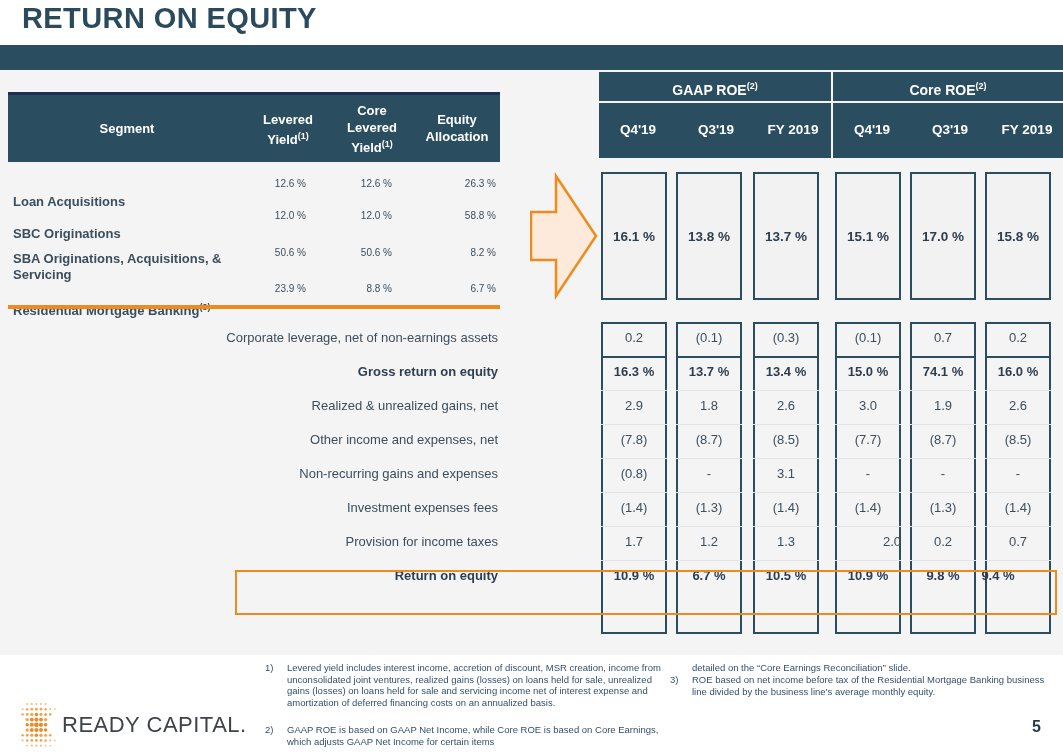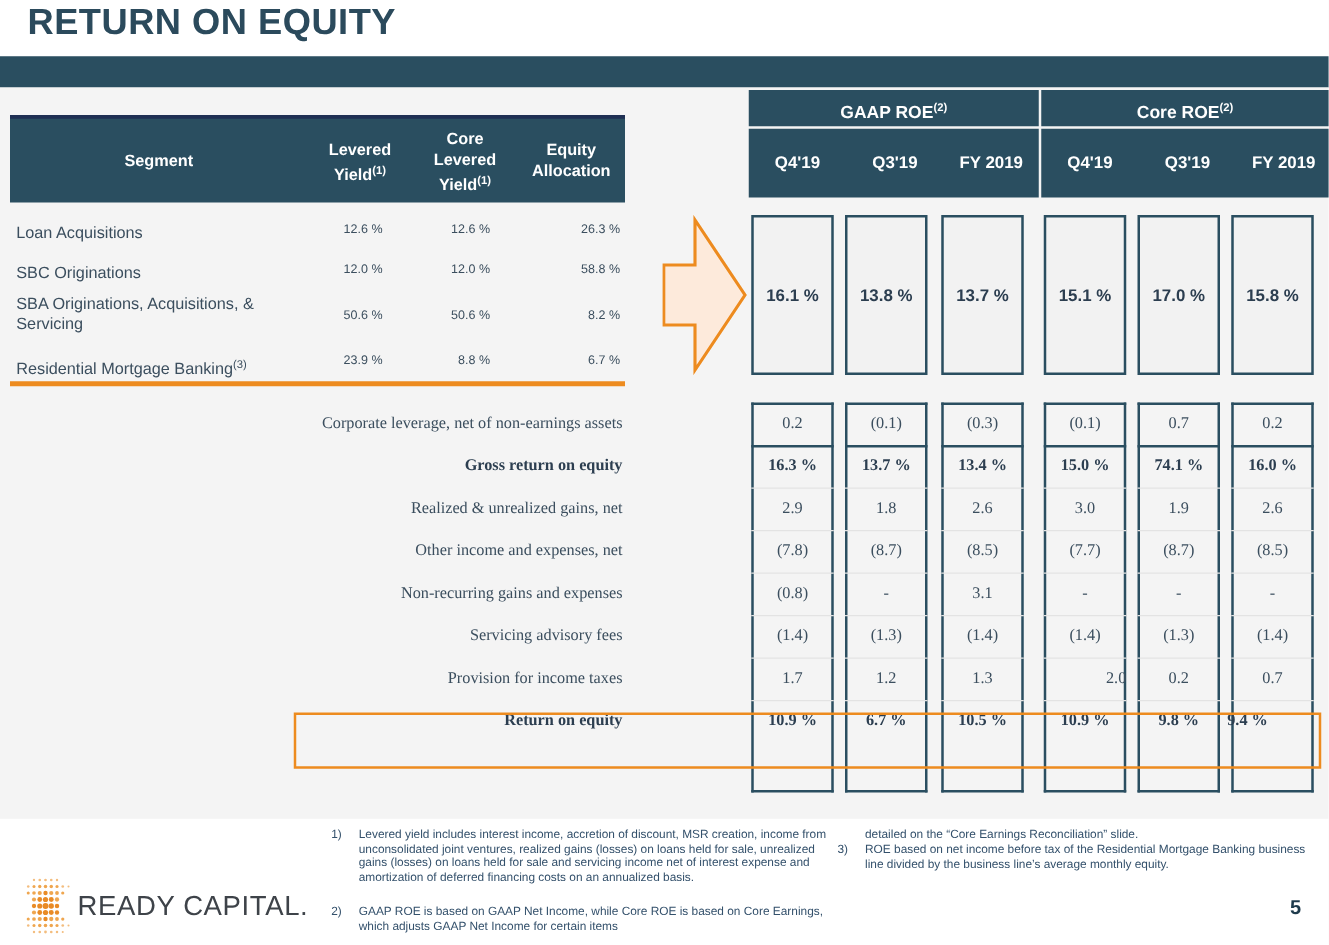--- a/index.html
+++ b/index.html
@@ -35,21 +35,21 @@
     position:absolute;color:#ffffff;font-weight:bold;font-size:13px;
     text-align:center;line-height:17px;
   }
   #seg-header .c0{left:0;top:25px;width:238px;}
   #seg-header .c1{left:238px;top:16px;width:84px;}
   #seg-header .c2{left:322px;top:7px;width:84px;}
   #seg-header .c3{left:406px;top:16px;width:86px;}
   .sup{font-size:9px;vertical-align:super;}
 
   .seg-row{position:absolute;left:8px;width:492px;font-size:13px;color:#3b4e5e;}
-  .seg-row .nm{position:absolute;left:5px;top:0;width:235px;line-height:16px;}
+  .seg-row .nm{position:absolute;left:5px;top:16px;width:235px;line-height:16px;font-weight:bold;}
   .seg-row .v{position:absolute;text-align:right;font-size:10px;}
   .seg-row .v1{left:238px;width:60px;}
   .seg-row .v2{left:322px;width:62px;}
   .seg-row .v3{left:406px;width:82px;}
   #seg-underline{
     position:absolute;left:8px;top:305px;width:492px;height:4px;background:#ed8b1f;
   }
 
   
   #flow-arrow{position:absolute;left:530px;top:172px;width:68px;height:128px;}
@@ -76,21 +76,21 @@
 
   
   .hl-box{
     position:absolute;top:172px;width:66px;height:128px;
     background:#f2f2f2;border:2px solid #2a4e60;box-sizing:border-box;
     font-size:13.5px;font-weight:bold;color:#2c3e50;
     display:flex;align-items:center;justify-content:center;
   }
 
   
-  #recon{position:absolute;left:0;top:322px;width:1063px;height:300px;font-family:Liberation Serif, serif;}
+  #recon{position:absolute;left:0;top:322px;width:1063px;height:300px;}
   .rrow{position:absolute;left:0;width:1063px;height:34px;}
   .rrow .lbl{
     position:absolute;left:150px;top:8px;width:348px;text-align:right;
     font-size:13px;color:#3b4e5e;
   }
   .rrow .lbl.b{font-weight:bold;color:#2c3e50;}
   .rrow .num{
     position:absolute;top:8px;width:66px;text-align:center;
     font-size:13px;color:#3b4e5e;
   }
@@ -305,21 +305,21 @@
       <div class="sep" style="left: 753px;"></div>
       <div class="num" style="left: 753px;">3.1</div>
       <div class="sep" style="left: 835px;"></div>
       <div class="num" style="left: 835px;">-</div>
       <div class="sep" style="left: 910px;"></div>
       <div class="num" style="left: 910px;">-</div>
       <div class="sep" style="left: 985px;"></div>
       <div class="num" style="left: 985px;">-</div>
     </div>
     <div class="rrow" style="top: 170px;">
-      <div class="lbl">Servicing advisory fees</div>
+      <div class="lbl">Investment expenses fees</div>
       <div class="sep" style="left: 601px;"></div>
       <div class="num" style="left: 601px;">(1.4)</div>
       <div class="sep" style="left: 676px;"></div>
       <div class="num" style="left: 676px;">(1.3)</div>
       <div class="sep" style="left: 753px;"></div>
       <div class="num" style="left: 753px;">(1.4)</div>
       <div class="sep" style="left: 835px;"></div>
       <div class="num" style="left: 835px;">(1.4)</div>
       <div class="sep" style="left: 910px;"></div>
       <div class="num" style="left: 910px;">(1.3)</div>

